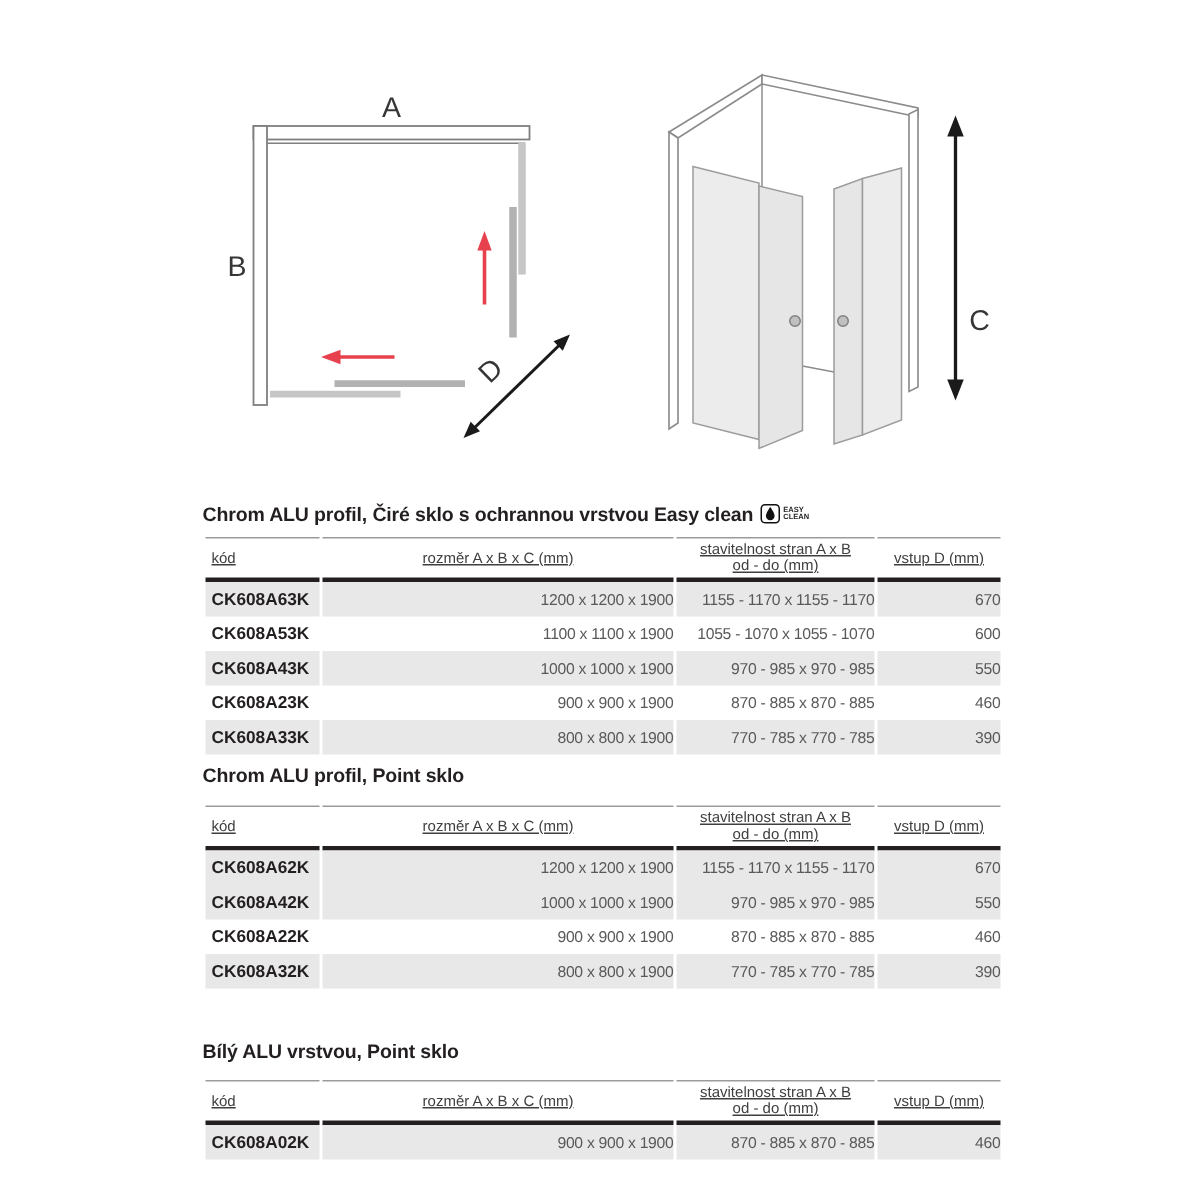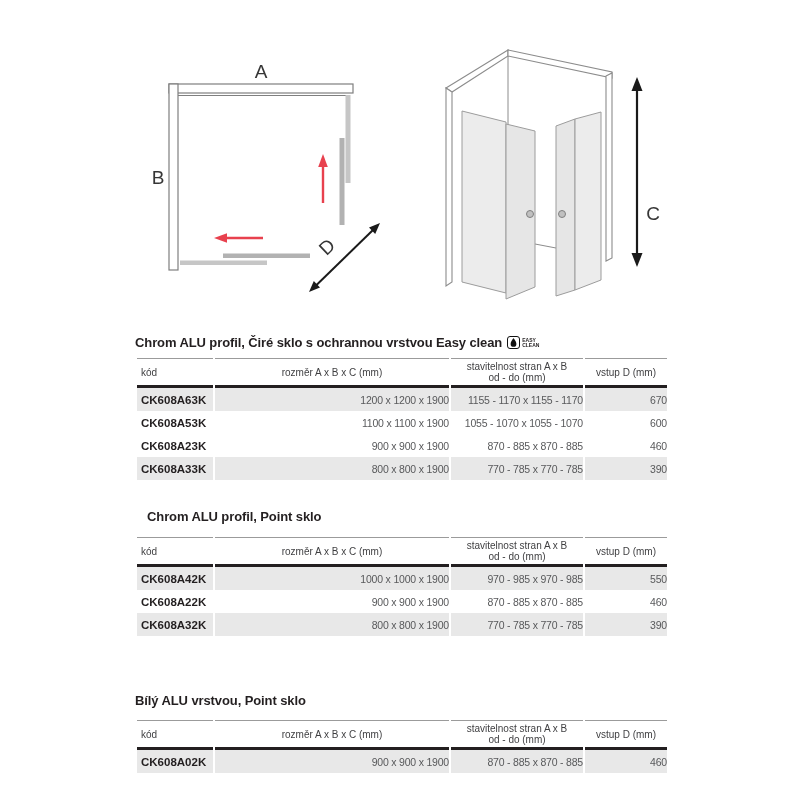--- a/index.html
+++ b/index.html
@@ -12,21 +12,21 @@
   .ec-badge{display:inline-flex;align-items:center;gap:2px;}
   .ec-box{width:13px;height:13px;border:1.3px solid #111;border-radius:3px;box-sizing:border-box;
           display:inline-flex;align-items:center;justify-content:center;background:#fff;}
   .ec-box svg{position:static;}
   .ec-text{font-size:5px;line-height:5px;font-weight:bold;color:var(--text-dark,#231f20);letter-spacing:0;}
   table.spec{position:absolute;left:135px;width:534px;border-collapse:separate;border-spacing:2px 0;
              table-layout:fixed;}
   table.spec th{font-weight:normal;font-size:10px;line-height:11px;color:#3f3f41;text-align:center;
                 vertical-align:middle;height:22px;padding:2px 0;
                 border-top:1px solid var(--line-gray,#9b9b9b);
-                border-bottom:3px solid var(--text-dark,#231f20);white-space:nowrap;}
+                border-bottom:3px solid var(--text-dark,#231f20);white-space:nowrap;text-decoration:underline;}
   table.spec th.kod{text-align:left;padding-left:4px;}
   table.spec td{font-size:10.5px;letter-spacing:-0.2px;color:var(--text-gray,#58595b);text-align:right;
                 height:23px;padding:0;white-space:nowrap;}
   table.spec td.kod{font-weight:bold;font-size:11.5px;letter-spacing:0;color:var(--text-dark,#231f20);
                     text-align:left;padding-left:4px;}
   table.spec tr.odd td{background:var(--stripe,#e8e8e8);}
 </style>
 </head>
 <body>
 
@@ -123,54 +123,66 @@
           <td>1200 x 1200 x 1900</td>
           <td>1155 - 1170 x 1155 - 1170</td>
           <td>670</td>
         </tr>
         <tr class="even">
           <td class="kod">CK608A53K</td>
           <td>1100 x 1100 x 1900</td>
           <td>1055 - 1070 x 1055 - 1070</td>
           <td>600</td>
         </tr>
+        <tr class="odd">
+          <td class="kod">CK608A43K</td>
+          <td>1000 x 1000 x 1900</td>
+          <td>970 - 985 x 970 - 985</td>
+          <td>550</td>
+        </tr>
         <tr class="even">
           <td class="kod">CK608A23K</td>
           <td>900 x 900 x 1900</td>
           <td>870 - 885 x 870 - 885</td>
           <td>460</td>
         </tr>
         <tr class="odd">
           <td class="kod">CK608A33K</td>
           <td>800 x 800 x 1900</td>
           <td>770 - 785 x 770 - 785</td>
           <td>390</td>
         </tr>
       </tbody>
     </table>
 
-  <div class="sec-title" style="top:509px;margin-left:12px;">
+  <div class="sec-title" style="top:509px;">
     <span>Chrom ALU profil, Point sklo</span>
   </div>
   <table class="spec" style="top:537px;">
       <colgroup>
         <col style="width:76px">
         <col style="width:234px">
         <col style="width:132px">
         <col>
       </colgroup>
       <thead>
         <tr>
           <th class="kod">kód</th>
           <th>rozměr A x B x C (mm)</th>
           <th>stavitelnost stran A x B<br>od - do (mm)</th>
           <th>vstup D (mm)</th>
         </tr>
       </thead>
       <tbody>
+        <tr class="odd">
+          <td class="kod">CK608A62K</td>
+          <td>1200 x 1200 x 1900</td>
+          <td>1155 - 1170 x 1155 - 1170</td>
+          <td>670</td>
+        </tr>
         <tr class="odd">
           <td class="kod">CK608A42K</td>
           <td>1000 x 1000 x 1900</td>
           <td>970 - 985 x 970 - 985</td>
           <td>550</td>
         </tr>
         <tr class="even">
           <td class="kod">CK608A22K</td>
           <td>900 x 900 x 1900</td>
           <td>870 - 885 x 870 - 885</td>

